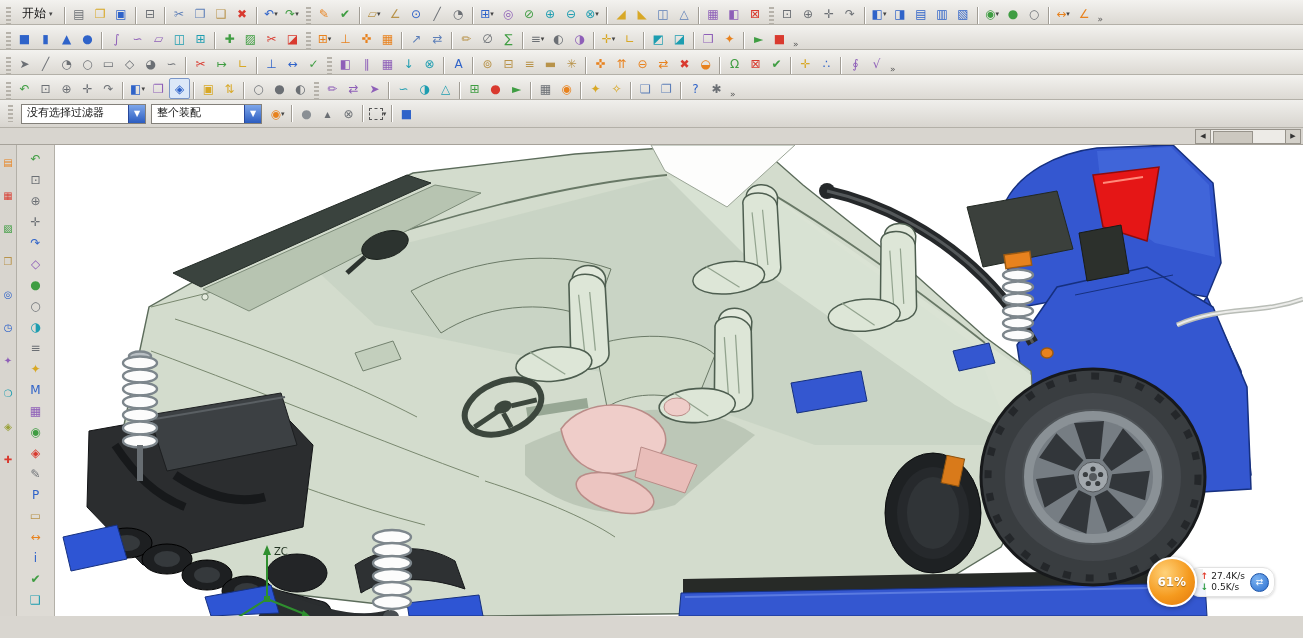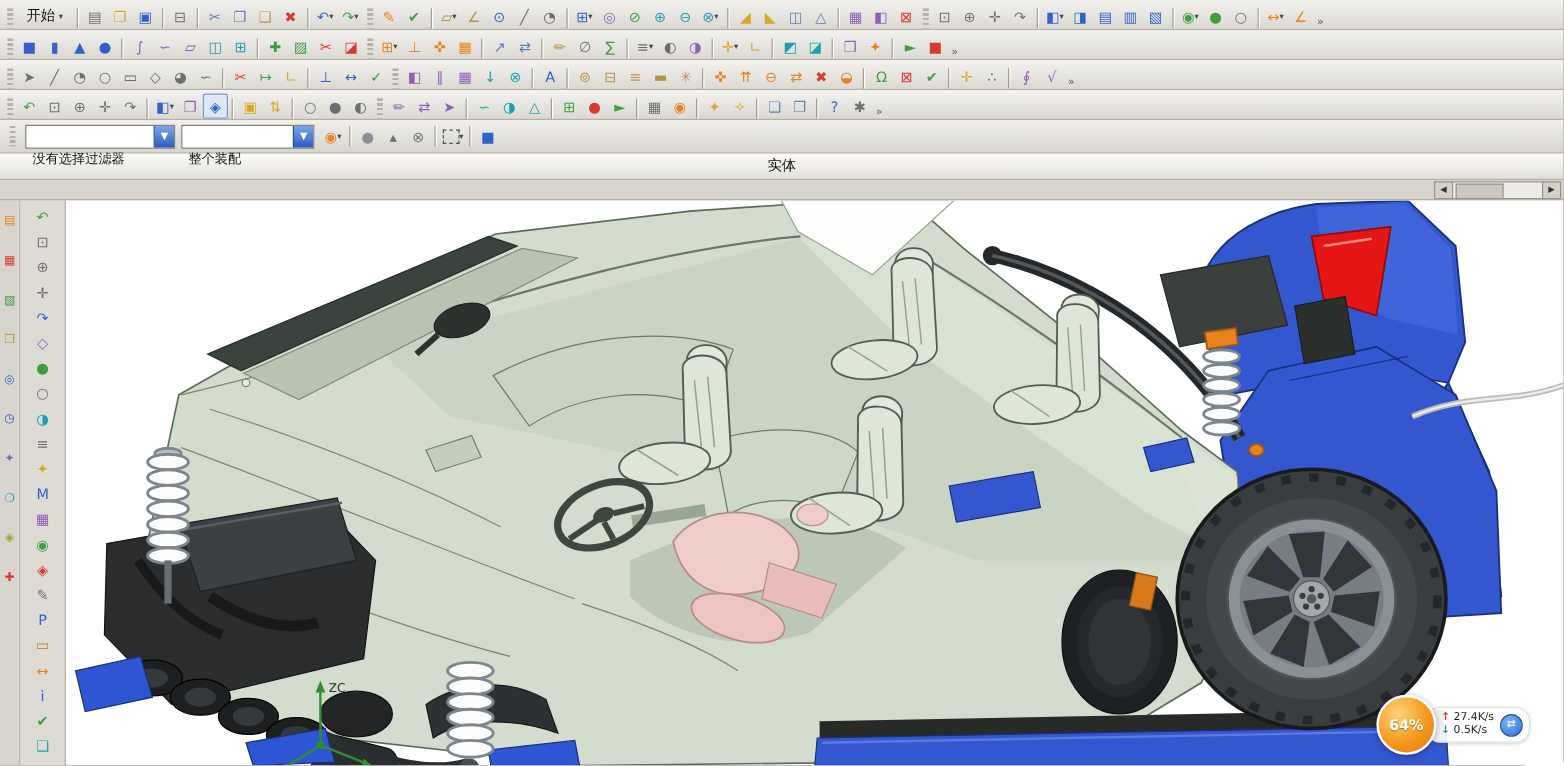--- a/index.html
+++ b/index.html
@@ -20,21 +20,21 @@
   .tbsep{flex:0 0 auto;width:0;height:17px;border-left:1px solid #a19d95;border-right:1px solid #ffffff;margin:0 3px;}
   .tbgrip{flex:0 0 auto;width:5px;height:17px;margin:0 3px;
     background:repeating-linear-gradient(180deg,#b6b2aa 0 2px,transparent 2px 4px);}
   .menubtn{flex:0 0 auto;display:flex;align-items:center;gap:3px;height:21px;padding:0 7px;
     font-size:12px;background:transparent;border:1px solid transparent;color:#111;}
   .more{flex:0 0 auto;font-size:9px;color:#555;margin:0 3px;}
   
   .filterbar{display:flex;align-items:center;height:28px;box-sizing:border-box;gap:5px;
     background:linear-gradient(#f0efec,#d8d5cf);border-bottom:1px solid #b3b0a8;padding:0 5px;}
   .combo{display:flex;align-items:stretch;height:20px;border:1px solid #83807a;background:#fff;box-sizing:border-box;}
-  .combo .val{font-size:11px;padding:20px 5px 0 5px;color:#111;}
+  .combo .val{font-size:11px;padding:0 5px 0 5px;color:#111;}
   .combo .btn{width:16px;background:linear-gradient(#7da6ea,#2b5cc0);color:#fff;font-size:8px;
     display:flex;align-items:center;justify-content:center;border-left:1px solid #27479a;}
   .dashedico{width:12px;height:10px;border:1px dashed #555;}
   
   .cuebar{height:22px;box-sizing:border-box;background:linear-gradient(#fbfbfa,#e3e0db);
     border-bottom:1px solid #b3b0a8;display:flex;align-items:center;justify-content:center;
     font-size:12px;color:#111;}
   .scrollstrip{height:17px;box-sizing:border-box;background:#d8d5cf;border-bottom:1px solid #a6a29a;
     display:flex;align-items:center;}
   .sbtn{width:16px;height:15px;background:#d4d1ca;border:1px solid #97938b;font-size:7px;
@@ -619,23 +619,20 @@
           <span class="dashedico"></span>
           <span class="caret">▾</span>
         </button>
         <span class="tbsep"></span>
         <button class="tbtn">
           <span class="g" style="color: rgb(47, 99, 201);">■</span>
         </button>
       </span>
   </div>
 
-  <div class="cuebar">
-    <span>实体</span>
-  </div>
 
   <div class="scrollstrip">
     <span class="sbtn first">◀</span>
     <span class="strack">
       <span class="sthumb"></span>
     </span>
     <span class="sbtn last">▶</span>
   </div>
 
   <div class="bodyrow">
@@ -935,21 +932,21 @@
           <line x1="0" y1="52" x2="-38" y2="76" stroke="#2f8f2f" stroke-width="2"></line>
           <path d="M-42,79 L-32,78 L-36,70 Z" fill="#2f8f2f"></path>
           <line x1="0" y1="52" x2="40" y2="68" stroke="#2f8f2f" stroke-width="2"></line>
           <path d="M44,70 L34,72 L36,63 Z" fill="#2f8f2f"></path>
           <text x="7" y="8" font-size="10" fill="#223322">ZC</text>
         </g>
       </svg>
 
       <div class="widget">
         <div class="ball">
-          <span>64%</span>
+          <span>61%</span>
         </div>
         <div class="rates">
           <div class="ratecol">
             <span class="rate">
               <span class="up">↑</span>
               <span>27.4K/s</span>
             </span>
             <span class="rate">
               <span class="dn">↓</span>
               <span>0.5K/s</span>

